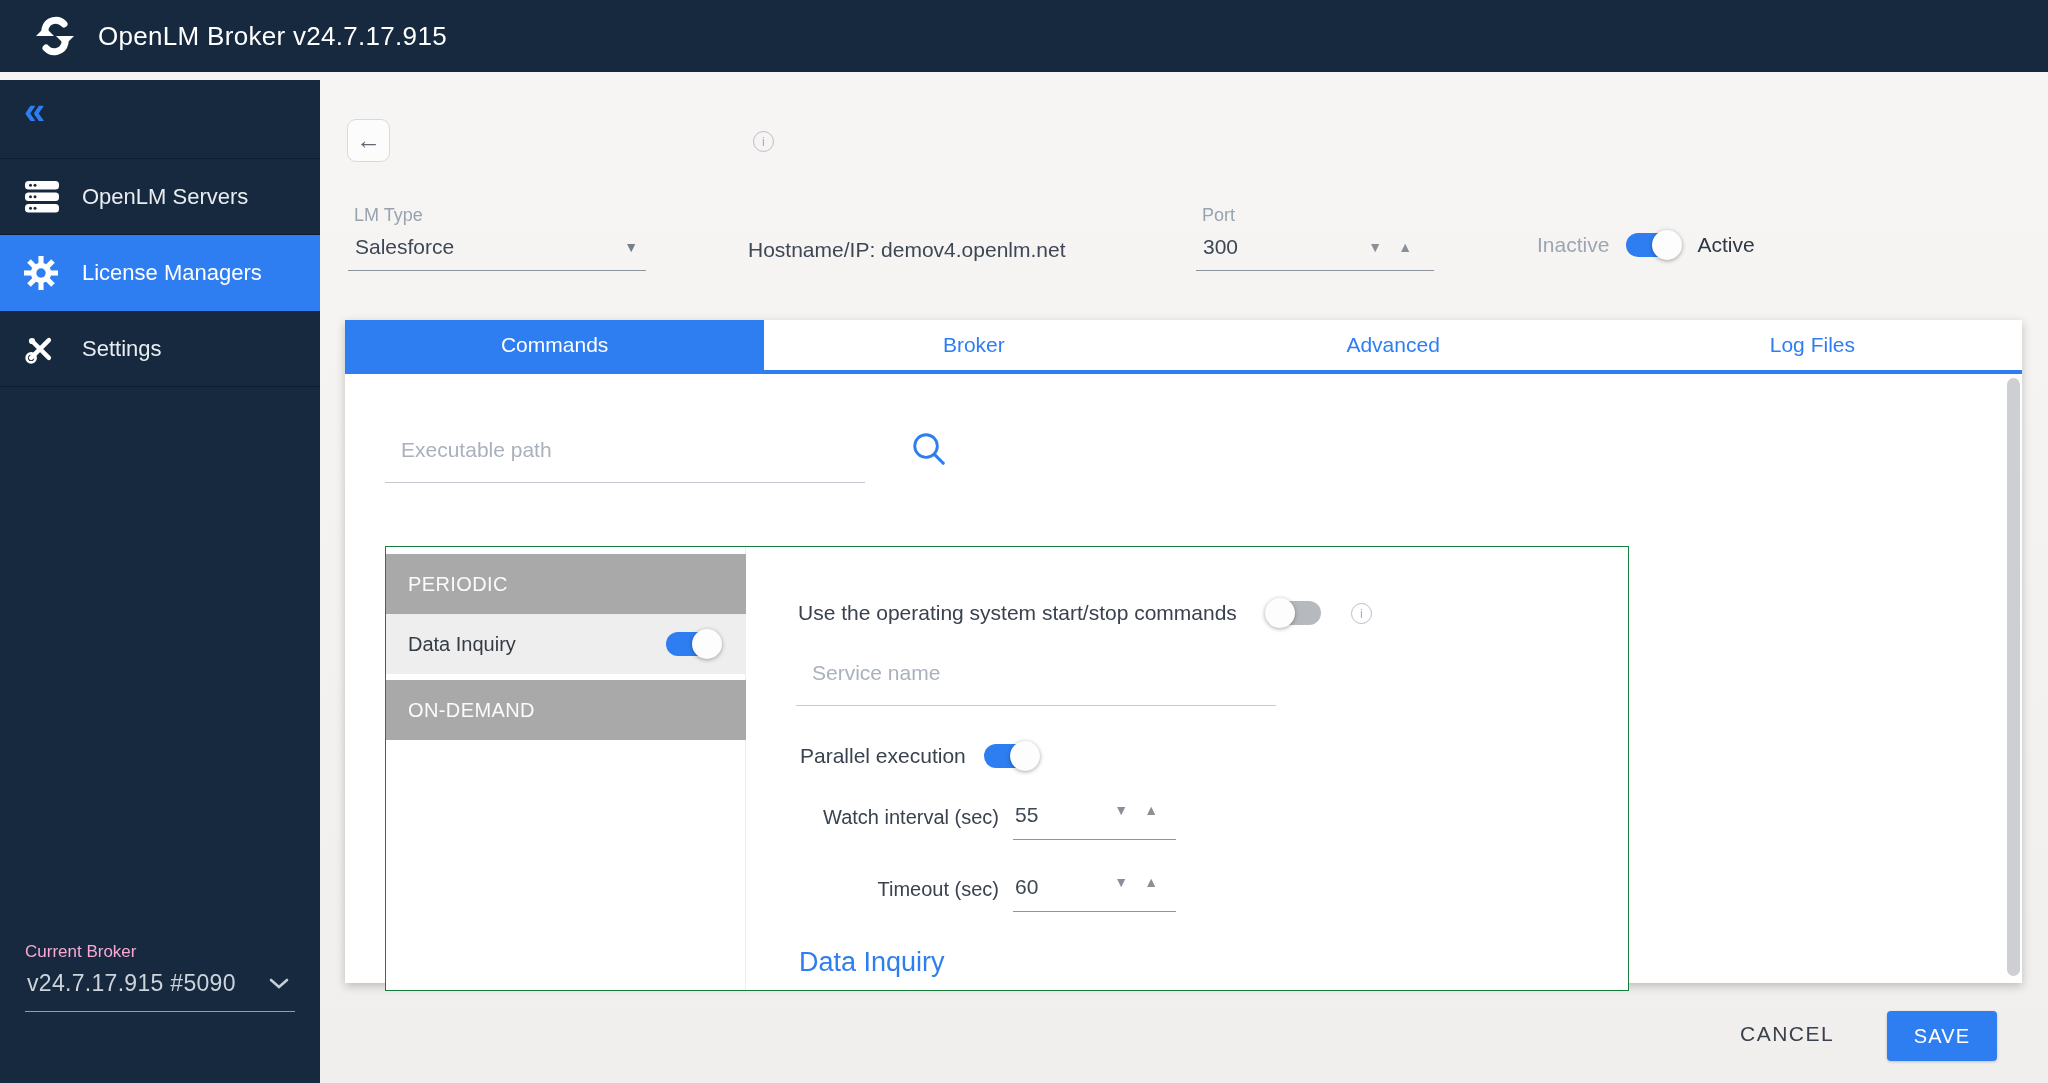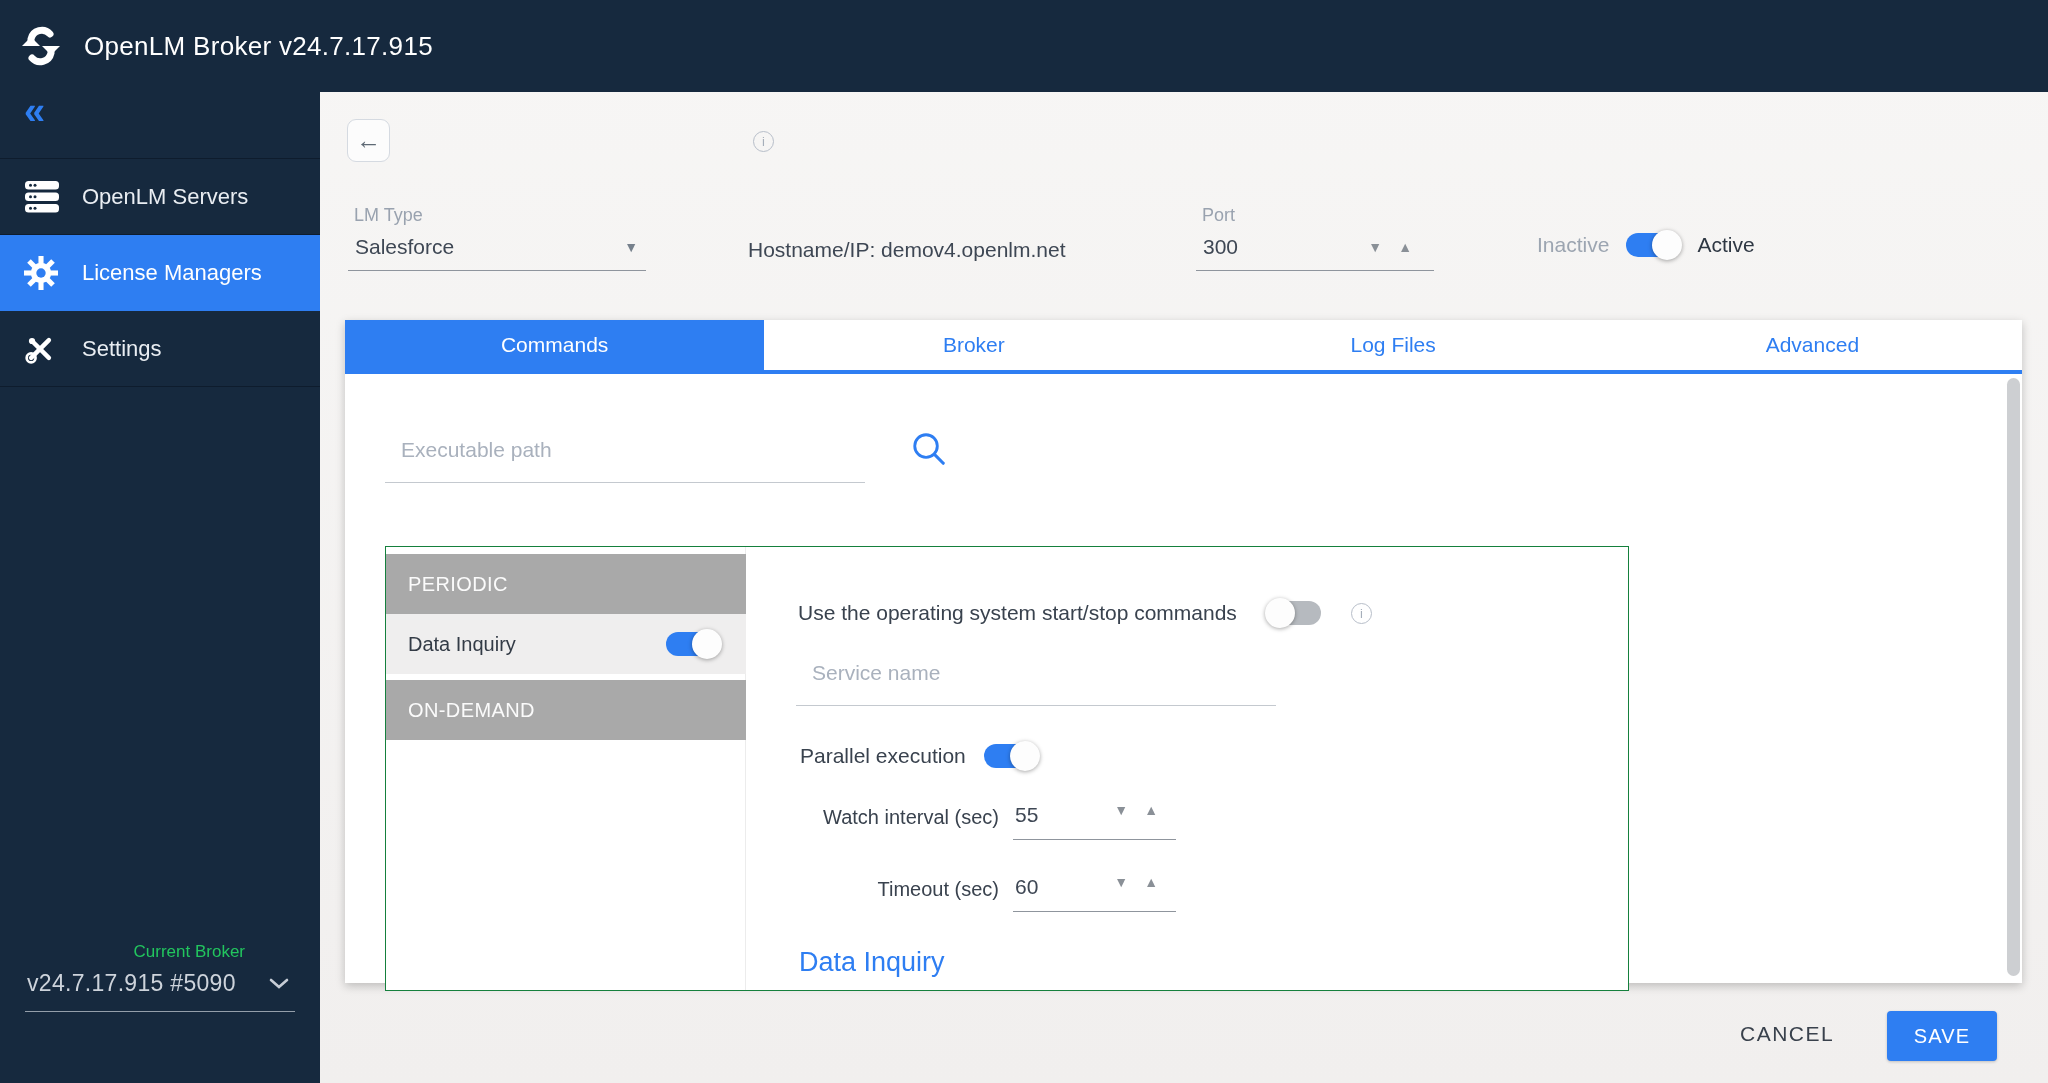--- a/index.html
+++ b/index.html
@@ -3,35 +3,35 @@
 <meta charset="utf-8">
 <style>
   * { margin:0; padding:0; box-sizing:border-box; }
   html,body { background:#e8e7e5; }
   .app {
     position:relative; width:2048px; height:1083px; overflow:hidden;
     background:linear-gradient(#f7f6f5,#f1efee);
     font-family:"Liberation Sans","DejaVu Sans",sans-serif;
   }
   
-  .topbar { position:absolute; left:0; top:0; width:2048px; height:92px; background:#16293E;
-            display:flex; align-items:center; padding-left:20px; }
+  .topbar { position:absolute; left:0; top:0; width:2048px; height:72px; background:#16293E;
+            display:flex; align-items:center; padding-left:34px; }
   .topbar .logo { width:44px; height:48px; display:flex; align-items:center; }
   .topbar h1 { color:#fff; font-size:26px; font-weight:500; margin-left:20px; letter-spacing:.3px; }
   
   .sidebar { position:absolute; left:0; top:80px; width:320px; height:1003px; background:#16293E; }
   .collapse-btn { position:absolute; left:24px; top:12px; color:#2E7EF2; font-size:38px; line-height:1;
                   cursor:pointer; font-weight:700; }
   .nav { position:absolute; left:0; top:78px; width:100%; border-top:1px solid #0E1C2D; }
   .nav-item { height:76px; display:flex; align-items:center; padding-left:24px;
               border-bottom:1px solid #0E1C2D; color:#E9EDF2; font-size:22px; cursor:pointer; }
   .nav-item .nav-icon { width:40px; display:flex; justify-content:flex-start; margin-right:18px; }
   .nav-item.active { background:#2E7EF2; color:#FFFFFF; border-bottom-color:#2E7EF2; }
   .broker { position:absolute; left:25px; top:862px; width:270px; }
-  .broker-label { font-size:17px; color:#22c55e; text-align:right; padding-right:50px; margin-bottom:8px; }
+  .broker-label { font-size:17px; color:#f9a8d4; text-align:left; padding-right:50px; margin-bottom:8px; }
   .broker-row { display:flex; align-items:center; justify-content:space-between;
                 border-bottom:1px solid #949EAA; padding:0 6px 14px 2px; cursor:pointer; }
   .broker-value { font-size:23px; color:#CDD3DB; letter-spacing:.3px; }
   
   .back-btn { position:absolute; left:347px; top:119px; width:43px; height:43px; background:#FCFCFC;
               border:1px solid #D5DAE1; border-radius:9px; color:#5E6974; font-size:25px;
               display:flex; align-items:center; justify-content:center; cursor:pointer; }
   .page-title { position:absolute; left:412px; top:125px; font-size:26px; font-weight:600;
                 color:#39424E; letter-spacing:.6px; }
   .info-icon { width:21px; height:21px; border:1.5px solid #B7BEC9; border-radius:50%;
@@ -222,22 +222,22 @@
     <span class="toggle on">
       <span class="knob"></span>
     </span>
     <span class="status-on-label">Active</span>
   </div>
 
   <section class="card">
     <div class="tabs">
       <div class="tab active">Commands</div>
       <div class="tab">Broker</div>
+      <div class="tab">Advanced</div>
       <div class="tab">Log Files</div>
-      <div class="tab">Advanced</div>
     </div>
 
     <div class="exec-field">
       <input type="text" placeholder="Executable path" style="">
     </div>
     <span class="search-btn">
       <svg width="38" height="38" viewBox="0 0 32 32">
         <circle cx="13.5" cy="13.5" r="9.5" fill="none" stroke="#2E7EF2" stroke-width="2.4"></circle>
         <line x1="21" y1="21" x2="28" y2="28" stroke="#2E7EF2" stroke-width="2.6" stroke-linecap="round"></line>
       </svg>

